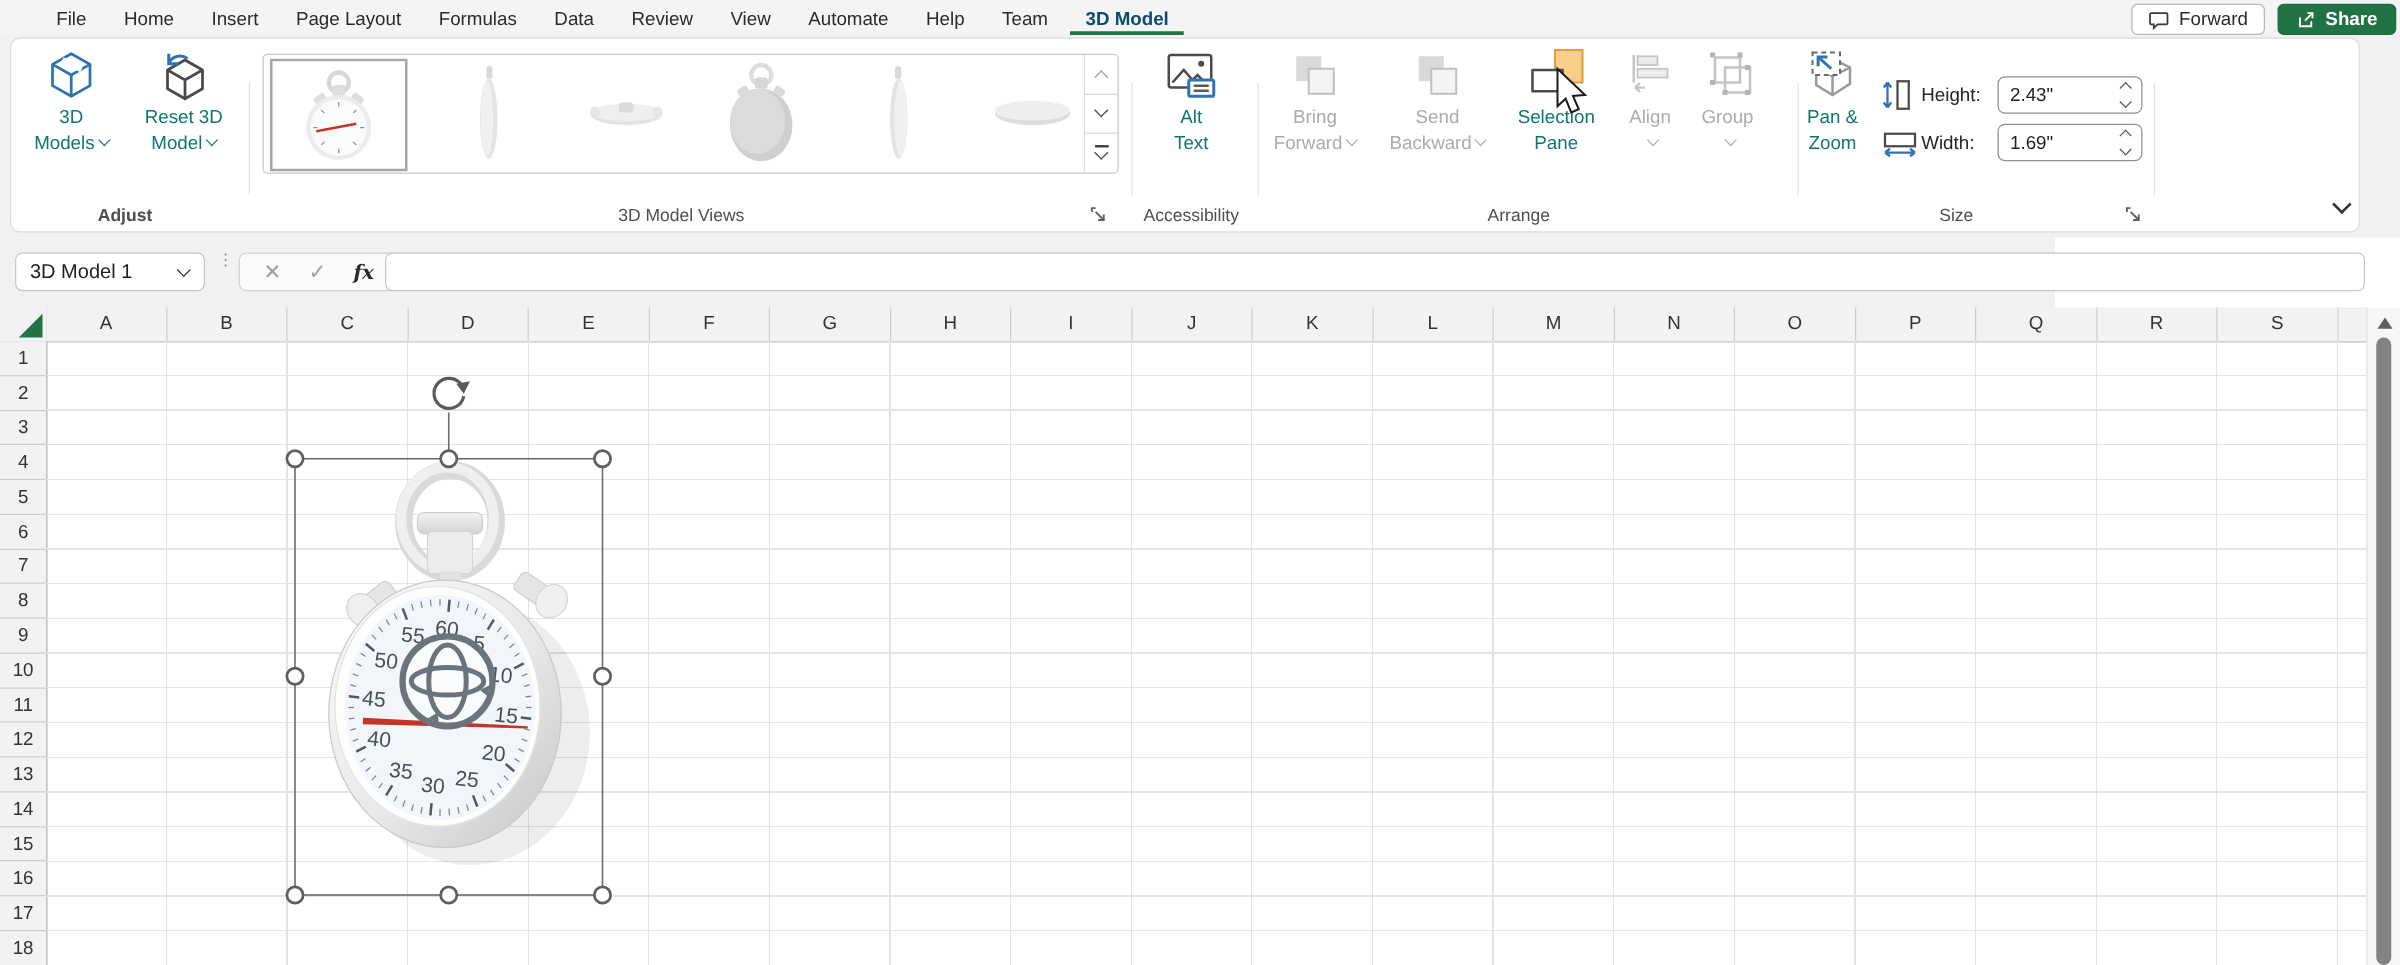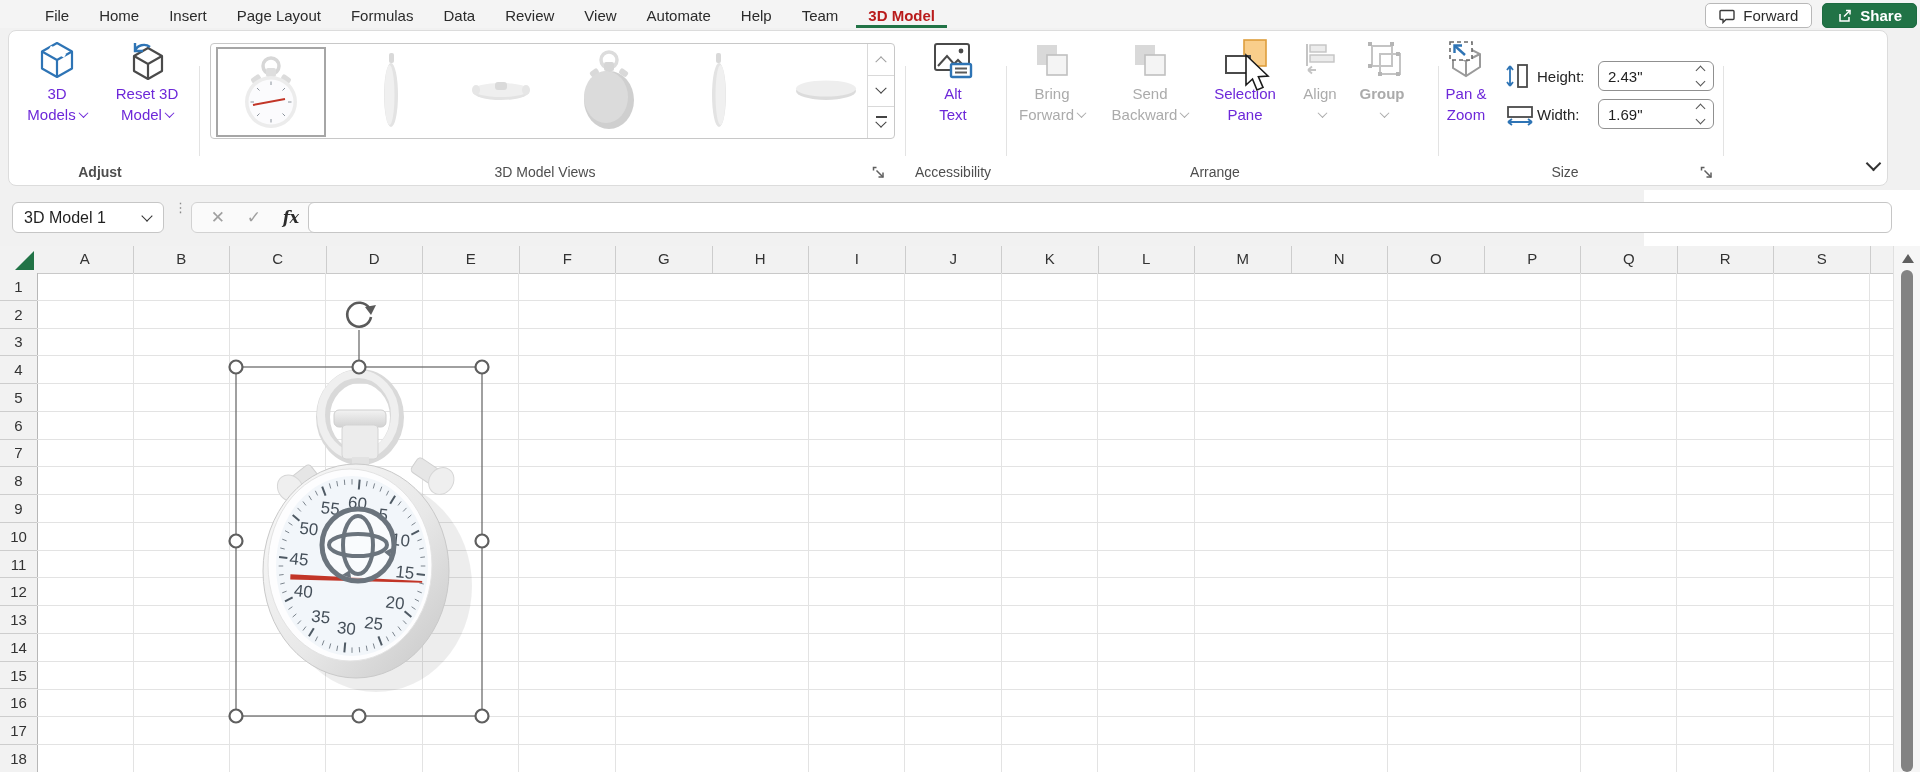--- a/index.html
+++ b/index.html
@@ -3,36 +3,36 @@
 <meta charset="utf-8">
 <style>
   html,body{margin:0;padding:0;background:#e9e9e9;font-family:"Liberation Sans",sans-serif;}
   .canvas{position:relative;width:1920px;height:772px;overflow:hidden;background:#fff;
           -webkit-font-smoothing:antialiased;}
   
   .menubar{position:absolute;left:0;top:0;width:1920px;height:28px;background:#f4f4f4;
            display:flex;align-items:flex-end;padding-left:11px;}
   .menu-items{display:flex;align-items:center;padding-left:22px;gap:6px;}
   .menu-item{font-size:15px;color:#2b2b2b;padding:3px 12px 4px;cursor:default;white-space:nowrap;}
-  .menu-item.active{color:#b91c1c;font-weight:700;border-bottom:3px solid #217346;padding-bottom:1px;}
+  .menu-item.active{color:#0c4a6e;font-weight:700;border-bottom:3px solid #217346;padding-bottom:1px;}
   .menubar-right{margin-left:auto;display:flex;align-items:center;gap:10px;padding-right:14px;}
   .btn-comments{display:flex;align-items:center;gap:7px;background:#fff;border:1px solid #b8b8b8;
                 border-radius:5px;padding:3px 13px;font-size:15px;color:#2b2b2b;}
   .btn-share{display:flex;align-items:center;gap:7px;background:#217346;border:1px solid #1d6b41;
              border-radius:5px;padding:3px 14px;font-size:15px;color:#fff;font-weight:600;}
   
   .ribbon{position:absolute;left:0;top:28px;width:1920px;height:162px;background:#f1f1f1;}
   .ribbon-panel{position:absolute;left:8px;top:2px;width:1878px;height:154px;background:#fff;
                 border:1px solid #dcdcdc;border-radius:8px;}
   .rdivider{position:absolute;top:38px;bottom:34px;width:1px;background:#e3e3e3;}
   .rgroup-label{position:absolute;top:136px;font-size:14px;color:#4e4e4e;text-align:center;white-space:nowrap;}
   .bigbtn{position:absolute;top:10px;display:flex;flex-direction:column;align-items:center;
           width:90px;cursor:default;}
   .bigbtn .icn{height:44px;display:flex;align-items:center;justify-content:center;}
-  .bigbtn .lbl{font-size:15px;color:#6d28d9;line-height:18px;text-align:center;margin-top:3px;white-space:nowrap;}
+  .bigbtn .lbl{font-size:15px;color:#0f766e;line-height:18px;text-align:center;margin-top:3px;white-space:nowrap;}
   .bigbtn.disabled .lbl{color:#ababab;}
   .chev{display:inline-block;width:6px;height:6px;border-right:1.6px solid currentColor;
         border-bottom:1.6px solid currentColor;transform:rotate(45deg) translate(-1px,-1px);
         margin-left:4px;vertical-align:2px;}
   
   .gallery{position:absolute;left:210px;top:15px;width:683px;height:94px;background:#fff;
            border:1px solid #c8c8c8;border-radius:4px;display:flex;}
   .gal-strip{position:relative;flex:1;}
   .gal-sel{position:absolute;left:5px;top:3px;width:106px;height:86px;border:2px solid #a6a6a6;
            background:#fff;display:flex;align-items:center;justify-content:center;}
@@ -307,21 +307,21 @@
         <svg width="36" height="36" viewBox="0 0 36 36">
             <line x1="5" y1="2" x2="5" y2="24" stroke="#c4c4c4" stroke-width="2"></line>
             <rect x="8" y="3" width="16" height="7" fill="#ececec" stroke="#c4c4c4" stroke-width="1.4"></rect>
             <rect x="8" y="13" width="24" height="7" fill="#ececec" stroke="#c4c4c4" stroke-width="1.4"></rect>
             <path d="M14 28H6m0 0 4-3.5M6 28l4 3.5" fill="none" stroke="#c4c4c4" stroke-width="1.8"></path>
           </svg>
       </div>
       <div class="lbl"><span>Align</span></div>
       <div class="lbl"><span class="chev" style="color:#ababab;"></span></div>
     </div>
-    <div class="bigbtn disabled" style="left:1352px;width:60px;font-weight:bold;">
+    <div class="bigbtn disabled" style="left:1352px;width:60px;">
       <div class="icn">
         <svg width="40" height="40" viewBox="0 0 40 40">
             <rect x="10" y="6" width="20" height="20" fill="none" stroke="#c4c4c4" stroke-width="2"></rect>
             <rect x="18" y="14" width="20" height="20" fill="none" stroke="#c4c4c4" stroke-width="2"></rect>
             <g fill="#b5b5b5">
               <rect x="6" y="2" width="4" height="4"></rect>
               <rect x="28" y="2" width="4" height="4"></rect>
               <rect x="6" y="24" width="4" height="4"></rect>
               <rect x="34" y="12" width="4" height="4"></rect>
               <rect x="16" y="32" width="4" height="4"></rect>

